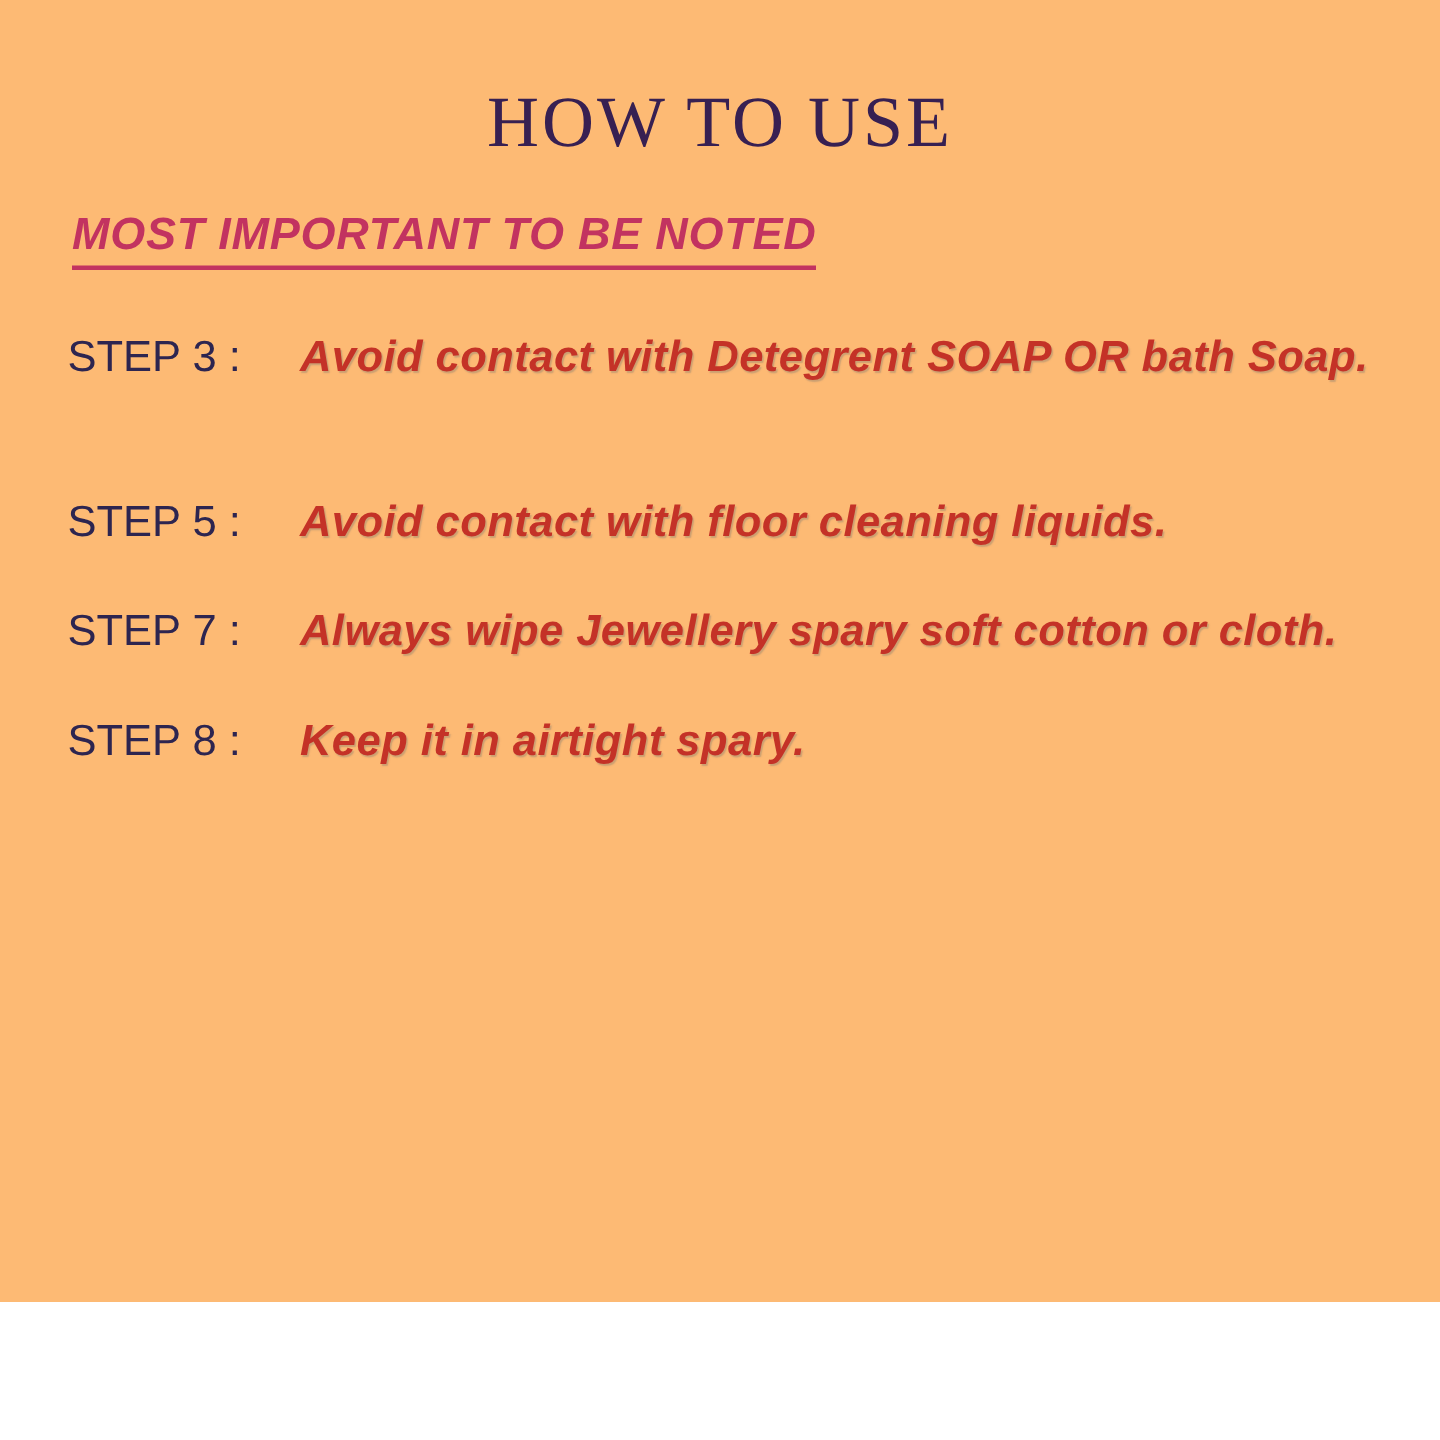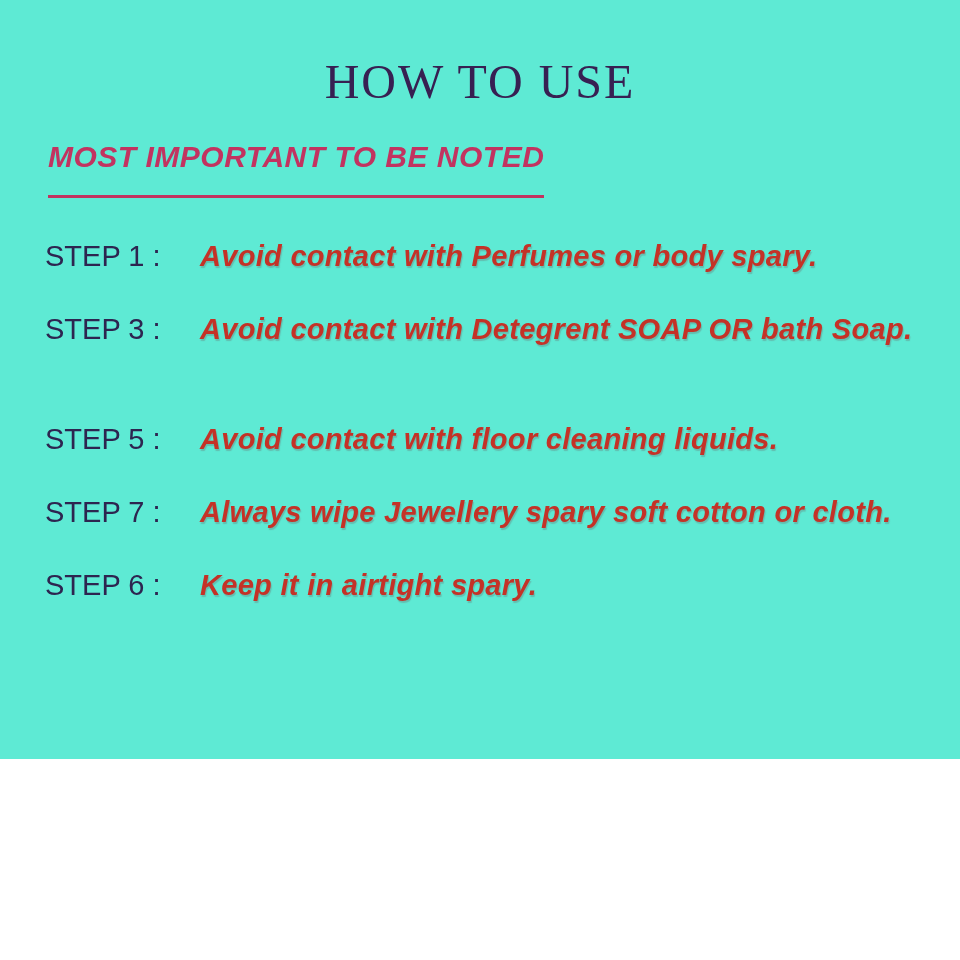--- a/index.html
+++ b/index.html
@@ -1,21 +1,21 @@
 <!DOCTYPE html>
 <html><head>
 <meta charset="utf-8">
 <style>
   * { margin: 0; padding: 0; box-sizing: border-box; }
   html, body { background: #ffffff; }
   .page {
     position: relative;
     width: 960px;
-    height: 759px;
-    background: #5eead4;
+    height: 868px;
+    background: #fdba74;
     overflow: hidden;
     font-family: "Liberation Sans", sans-serif;
   }
   .header {
     padding-top: 56px;
     text-align: center;
   }
   .title {
     font-family: "Liberation Serif", serif;
     font-weight: normal;
@@ -37,21 +37,21 @@
   }
   .notice-text {
     display: inline-block;
     font-family: "Liberation Sans", sans-serif;
     font-weight: bold;
     font-style: italic;
     font-size: 30px;
     letter-spacing: 0.5px;
     color: #c23360;
     border-bottom: 3px solid #c23360;
-    padding-bottom: 21px;
+    padding-bottom: 3px;
   }
   .steps {
     margin: 40px 0 0 45px;
   }
   .step-row {
     display: flex;
     align-items: baseline;
     margin-bottom: 37px;
     line-height: 36px;
   }
@@ -77,36 +77,32 @@
   <div class="header">
     <h1 class="title">HOW TO USE</h1>
   </div>
 
   <div class="notice">
     <span class="notice-text">MOST IMPORTANT TO BE NOTED</span>
   </div>
 
   <div class="steps">
     <div class="step-row">
-      <span class="step-label">STEP 1 :</span>
-      <span class="step-text">Avoid contact with Perfumes or body spary.</span>
-    </div>
-    <div class="step-row">
       <span class="step-label">STEP 3 :</span>
       <span class="step-text">Avoid contact with Detegrent SOAP OR bath Soap.</span>
     </div>
     <div class="step-row">
     </div>
     <div class="step-row">
       <span class="step-label">STEP 5 :</span>
       <span class="step-text">Avoid contact with floor cleaning liquids.</span>
     </div>
     <div class="step-row">
       <span class="step-label">STEP 7 :</span>
       <span class="step-text">Always wipe Jewellery spary soft cotton or cloth.</span>
     </div>
     <div class="step-row">
-      <span class="step-label">STEP 6 :</span>
+      <span class="step-label">STEP 8 :</span>
       <span class="step-text">Keep it in airtight spary.</span>
     </div>
   </div>
 
 </div>
 
 </body></html>

